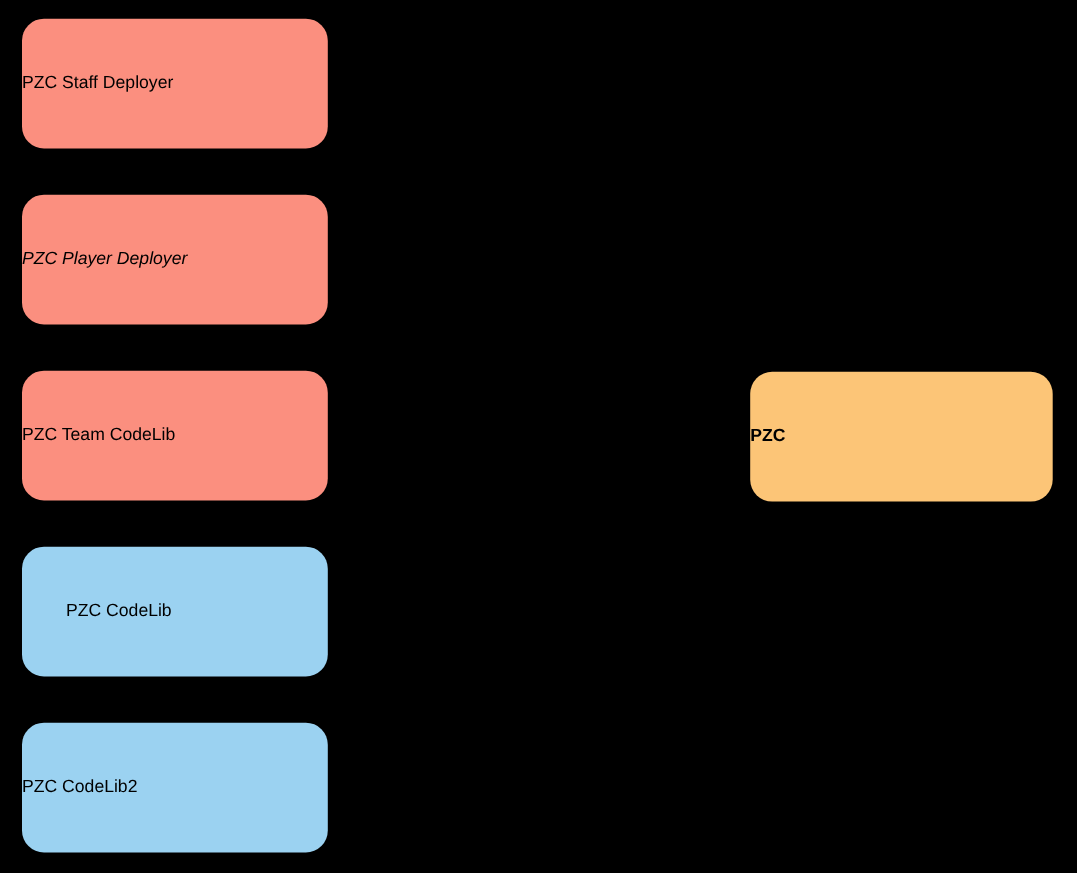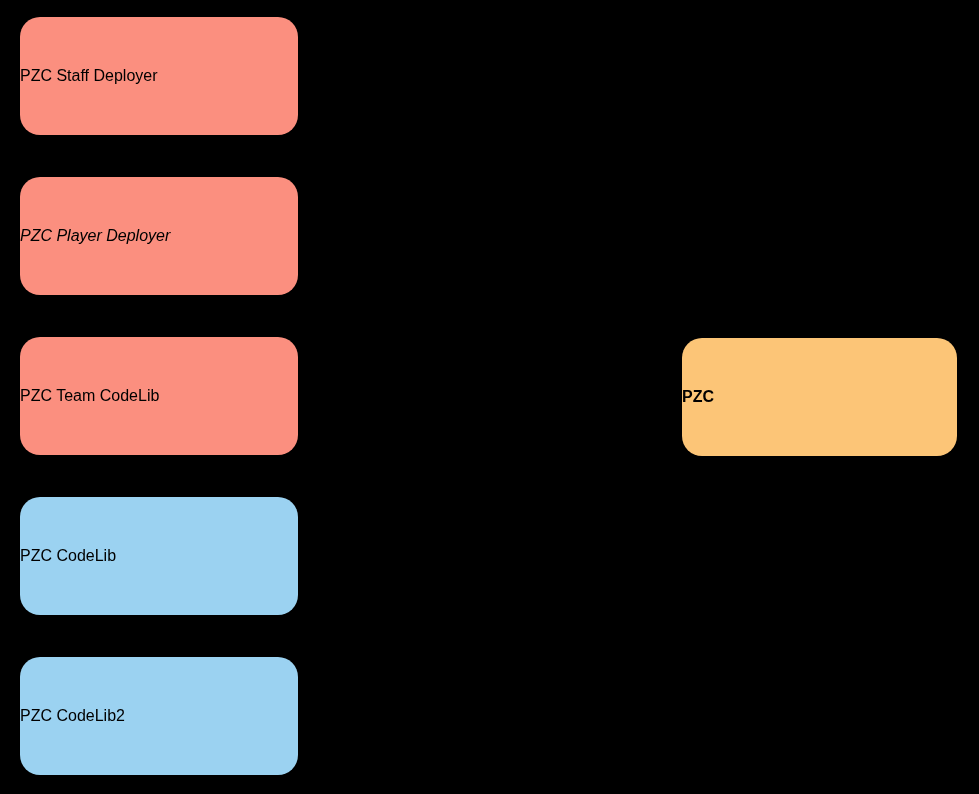--- a/index.html
+++ b/index.html
@@ -31,21 +31,21 @@
     line-height: 1.2;
     white-space: nowrap;
   }
   .fill-deployer { background: #FB8F7F; }
   .fill-codelib  { background: #9BD2F1; }
   .fill-pzc      { background: #FCC577; }
 
   .pos-staff   { left: 20px;  top: 17px;  }
   .pos-player  { left: 20px;  top: 177px; font-style: italic; }
   .pos-team    { left: 20px;  top: 337px; }
-  .pos-codelib { left: 20px;  top: 497px; }
+  .pos-codelib { left: 20px;  top: 497px; padding-left: 40px; }
   .pos-codelib2{ left: 20px;  top: 657px; }
   .pos-pzc     { left: 682px; top: 338px; width: 275px; font-weight: bold; }
 </style>
 </head>
 <body>
 
 <div class="canvas">
 
   <div class="node fill-deployer pos-staff">
     <span class="node-label">PZC Staff Deployer</span>

